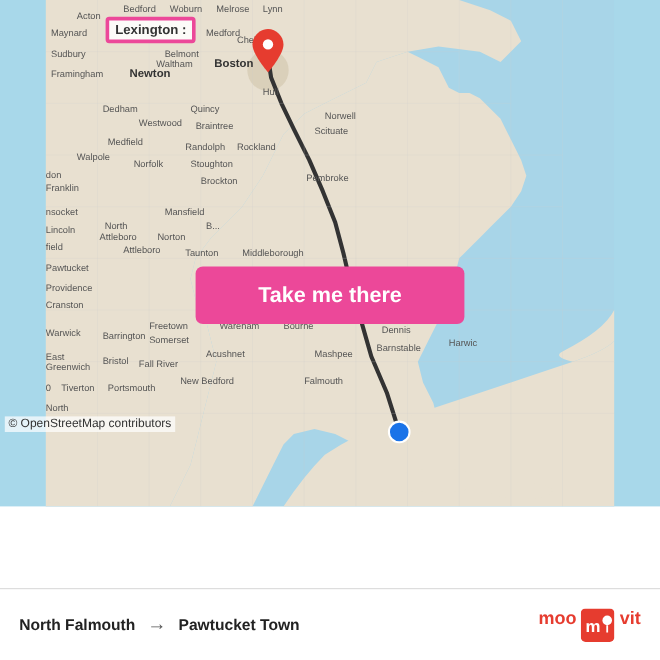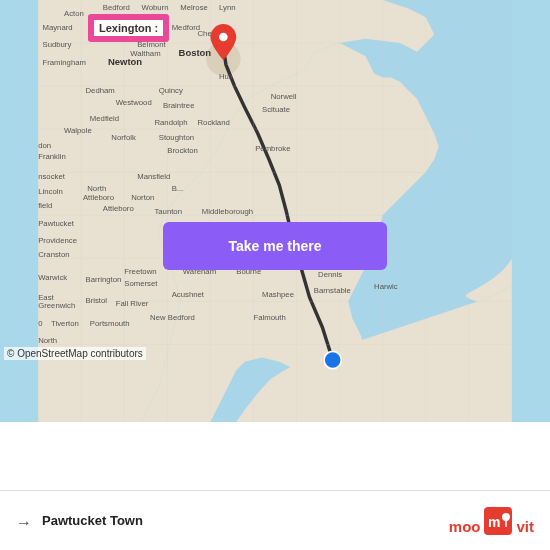--- a/index.html
+++ b/index.html
@@ -20,25 +20,25 @@
       position: absolute;
       top: 0; left: 0;
     }
 
     #take-me-there-btn {
       position: absolute;
       top: 222px;
       left: 163px;
       width: 224px;
       height: 48px;
-      background-color: #8b5cf6;
+      background-color: #ec4899;
       color: white;
       border: none;
       border-radius: 6px;
-      font-size: 14px;
+      font-size: 18px;
       font-weight: bold;
       cursor: pointer;
       display: flex;
       align-items: center;
       justify-content: center;
       z-index: 10;
     }
 
     #bottom-bar {
       width: 550px;
@@ -66,21 +66,21 @@
       color: #222;
     }
 
     .arrow-icon {
       font-size: 16px;
       color: #555;
     }
 
     #moovit-logo {
       display: flex;
-      align-items: flex-end;
+      align-items: flex-start;
       gap: 4px;
     }
 
     .moovit-text {
       font-size: 15px;
       font-weight: bold;
       color: #e63c2f;
     }
 
     .moovit-icon {
@@ -96,21 +96,21 @@
       color: #333;
       background: rgba(255,255,255,0.7);
       padding: 1px 3px;
       z-index: 5;
     }
 
     
     .map-label-box {
       position: absolute;
       background: rgba(255,255,255,0.85);
-      border: 6px solid #ec4899;
+      border: 3px solid #ec4899;
       border-radius: 3px;
       padding: 2px 5px;
       font-size: 11px;
       font-weight: bold;
       color: #333;
       z-index: 6;
     }
   </style>
 </head>
 <body>
@@ -243,20 +243,21 @@
     <span>Take me there</span>
   </button>
 
   <div id="attribution">
     <span>© OpenStreetMap contributors</span>
   </div>
 </div>
 
 <div id="bottom-bar">
   <div id="route-info">
+    <span class="route-text">North Falmouth</span>
     <span class="arrow-icon">→</span>
     <span class="route-text">Pawtucket Town</span>
   </div>
   <div id="moovit-logo">
     <span class="moovit-text">moo</span>
 
     <svg class="moovit-icon" viewBox="0 0 28 28" xmlns="http://www.w3.org/2000/svg">
       <rect width="28" height="28" rx="4" fill="#e63c2f"></rect>
       <text x="4" y="20" font-size="14" fill="white" font-family="Arial" font-weight="bold">m</text>
       <circle cx="22" cy="10" r="4" fill="white"></circle>

